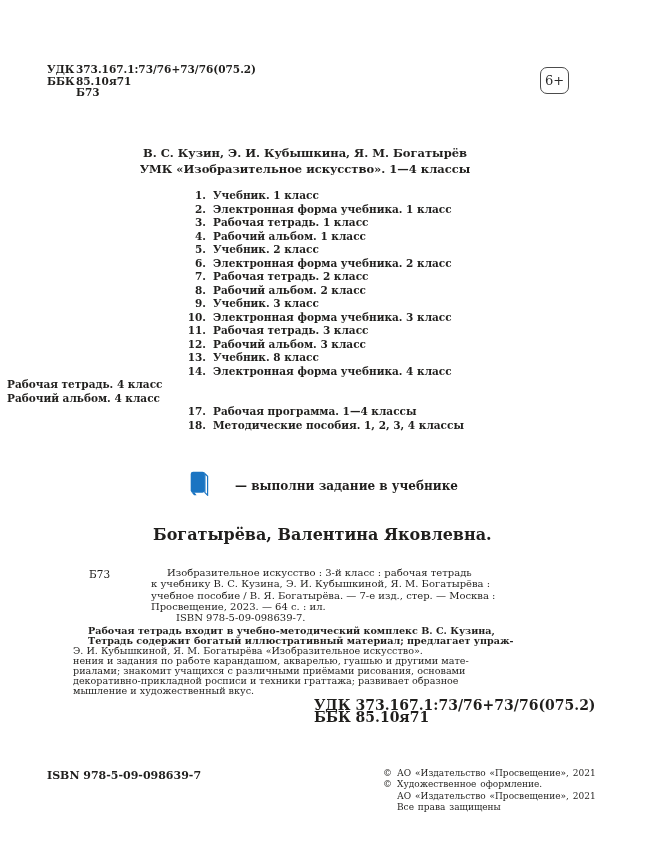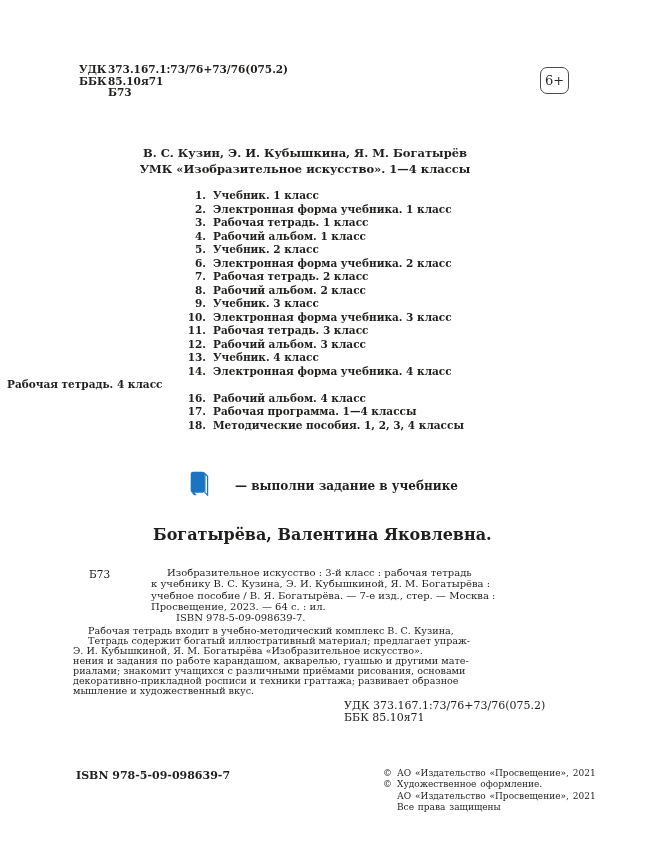--- a/index.html
+++ b/index.html
@@ -10,21 +10,21 @@
     color:#201f1d;
     font-family:"DejaVu Serif","Liberation Serif",serif;
     overflow:hidden;
   }
   .abs { position:absolute; }
   .nw  { white-space:nowrap; }
 
   
   .codes { left:47px; top:64px; font-weight:bold; font-size:10.5px; line-height:11.5px; }
   .code-row { display:flex; }
-  .code-label { width:29px;margin-left:32px; }
+  .code-label { width:29px; }
 
   
   .age-badge {
     left:540px; top:67px; width:29px; height:27px;
     border:1.5px solid #4c4c4c; border-radius:7px;
     display:flex; align-items:center; justify-content:center;
     font-size:13px; color:#2a2a2a;
   }
 
   
@@ -41,25 +41,25 @@
   .legend { left:190px; top:471px; display:flex; align-items:center;gap:16px; }
   .legend .txt { margin-left:10px; font-weight:bold; font-size:12px; white-space:nowrap; }
 
   
   .imprint-heading { left:153px; top:525px; font-weight:bold; font-size:16px; }
   .imprint-code { left:89px; top:568px; font-size:10.5px; }
   .biblio { left:151px; top:567px; font-size:10px; line-height:11.3px; }
   .biblio .ind1 { padding-left:16px; }
   .biblio .ind2 { padding-left:25px; }
   .annotation { left:73px; top:626px; font-size:9.6px; line-height:10px; }
-  .annotation .ind { padding-left:15px; }
-  .imprint-udk { left:344px; top:700px; font-weight:normal; font-size:11px; line-height:11.5px; }
-
-  
-  .footer-isbn { left:47px; top:769px; font-weight:bold; font-size:11px;margin-left:29px; }
+  .annotation .ind { padding-left:15px;font-weight:bold; }
+  .imprint-udk { left:314px; top:700px; font-weight:bold; font-size:14px; line-height:11.5px; }
+
+  
+  .footer-isbn { left:47px; top:769px; font-weight:bold; font-size:11px; }
   .copyright { left:383px; top:768px; font-size:9px; line-height:11.3px; word-spacing:1px; }
   .copyright .row { display:flex; }
   .copyright .mark { width:14px; }
 </style>
 </head>
 <body>
 
 <div class="abs codes">
   <div class="code-row">
     <span class="code-label">УДК</span>
@@ -128,31 +128,30 @@
   <li>
       <span class="num">11.</span>
       <span class="lbl">Рабочая тетрадь. 3 класс</span>
     </li>
   <li>
       <span class="num">12.</span>
       <span class="lbl">Рабочий альбом. 3 класс</span>
     </li>
   <li>
       <span class="num">13.</span>
-      <span class="lbl">Учебник. 4 класс</span>
+      <span class="lbl">Учебник. 8 класс</span>
     </li>
   <li>
       <span class="num">14.</span>
       <span class="lbl">Электронная форма учебника. 4 класс</span>
     </li>
   <li>
       <span class="lbl">Рабочая тетрадь. 4 класс</span>
     </li>
   <li>
-      <span class="num">16.</span>
       <span class="lbl">Рабочий альбом. 4 класс</span>
     </li>
   <li>
       <span class="num">17.</span>
       <span class="lbl">Рабочая программа. 1—4 классы</span>
     </li>
   <li>
       <span class="num">18.</span>
       <span class="lbl">Методические пособия. 1, 2, 3, 4 классы</span>
     </li>

